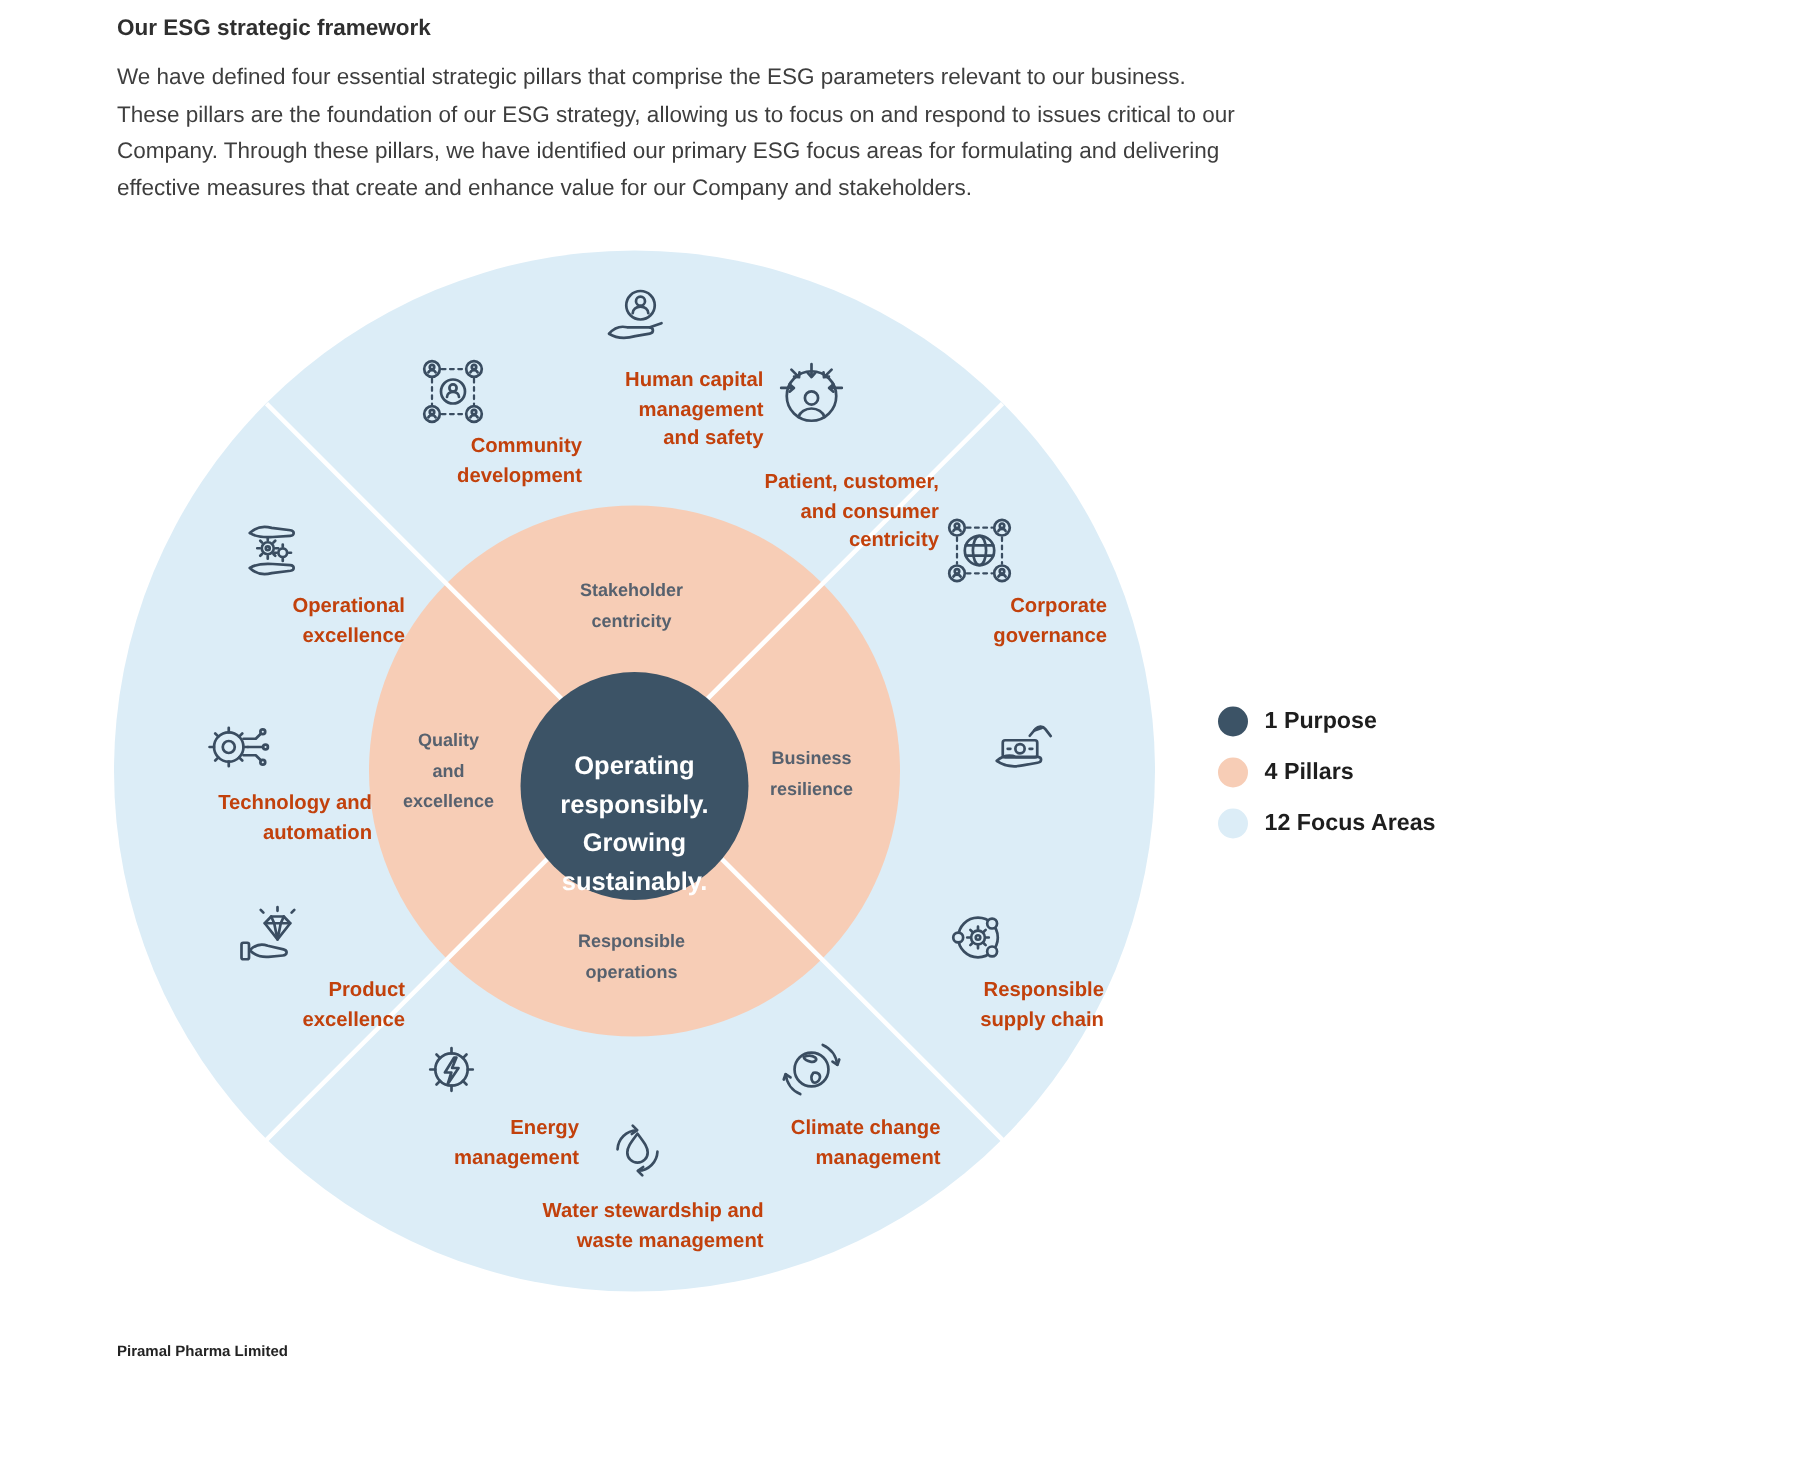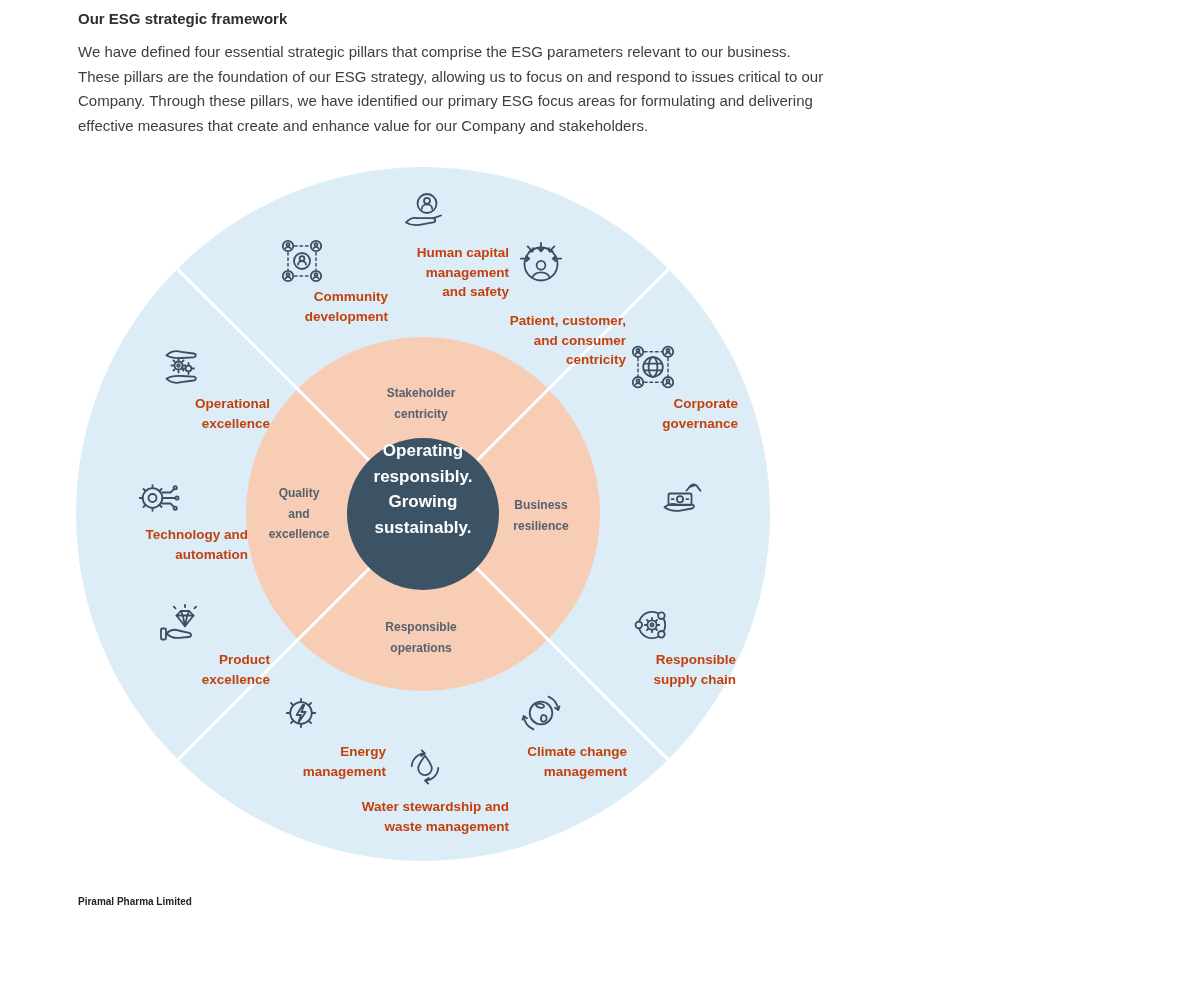--- a/index.html
+++ b/index.html
@@ -7,21 +7,21 @@
         font-family:"Liberation Sans", sans-serif;padding-left:46px;}
   .title{position:absolute;left:78px;top:10px;font-size:15px;font-weight:700;color:#2f2f2f;}
   .intro{position:absolute;left:78px;top:40px;width:860px;font-size:15px;line-height:24.5px;
          color:#3e3e3e;white-space:pre-line;}
   .footer{position:absolute;left:78px;top:896px;font-size:10px;font-weight:700;color:#232323;}
 
   
   .ring{position:absolute;border-radius:50%;}
   .ring-outer{left:76px;top:167px;width:694px;height:694px;}
   .ring-pillars{left:246px;top:337px;width:354px;height:354px;}
-  .ring-core{left:347px;top:438px;width:152px;height:152px;display:flex;align-items:flex-start;justify-content:center;}
+  .ring-core{left:347px;top:448px;width:152px;height:152px;display:flex;align-items:flex-end;justify-content:center;}
   .divline{position:absolute;left:76px;top:512.5px;width:694px;height:3px;background:#ffffff;}
   .divline.d1{transform:rotate(45deg);}
   .divline.d2{transform:rotate(-45deg);}
   .core-text{font-size:17px;font-weight:700;color:#ffffff;line-height:25.5px;text-align:center;white-space:pre-line;}
 
   
   .pl{position:absolute;width:160px;text-align:center;font-size:12px;font-weight:700;
       color:#57616e;line-height:20.5px;white-space:pre-line;}
   .pl.p1{left:341px;top:383px;}
   .pl.p2{left:461px;top:495px;}
@@ -259,15 +259,29 @@
       <circle cx="22.5" cy="22.5" r="4"></circle>
         <circle cx="22.5" cy="22.5" r="1.3"></circle>
       <path d="M22.5 17.2v-1.7M22.5 27.8v1.7M17.2 22.5h-1.7M27.8 22.5h1.7M26.3 18.7l1.2-1.2M18.7 18.7l-1.2-1.2M18.7 26.3l-1.2 1.2M26.3 26.3l1.2 1.2"></path>
       <circle cx="32.5" cy="25.5" r="2.9"></circle>
       <path d="M32.5 21.4v-1.4M32.5 29.6v1.4M28.4 25.5H27M36.6 25.5H38"></path>
     </svg>
   </div>
   <div class="fa-lb l12">Operational
 excellence</div>
 
+  <div class="legend">
+    <div class="lrow">
+      <span class="ldot" style="background-color: rgb(60, 83, 102);"></span>
+      <span class="ltext">1 Purpose</span>
+    </div>
+    <div class="lrow">
+      <span class="ldot" style="background-color: rgb(247, 205, 182);"></span>
+      <span class="ltext">4 Pillars</span>
+    </div>
+    <div class="lrow">
+      <span class="ldot" style="background-color: rgb(220, 237, 247);"></span>
+      <span class="ltext">12 Focus Areas</span>
+    </div>
+  </div>
 
   <div class="footer">Piramal Pharma Limited</div>
 </div>
 
 </body></html>

